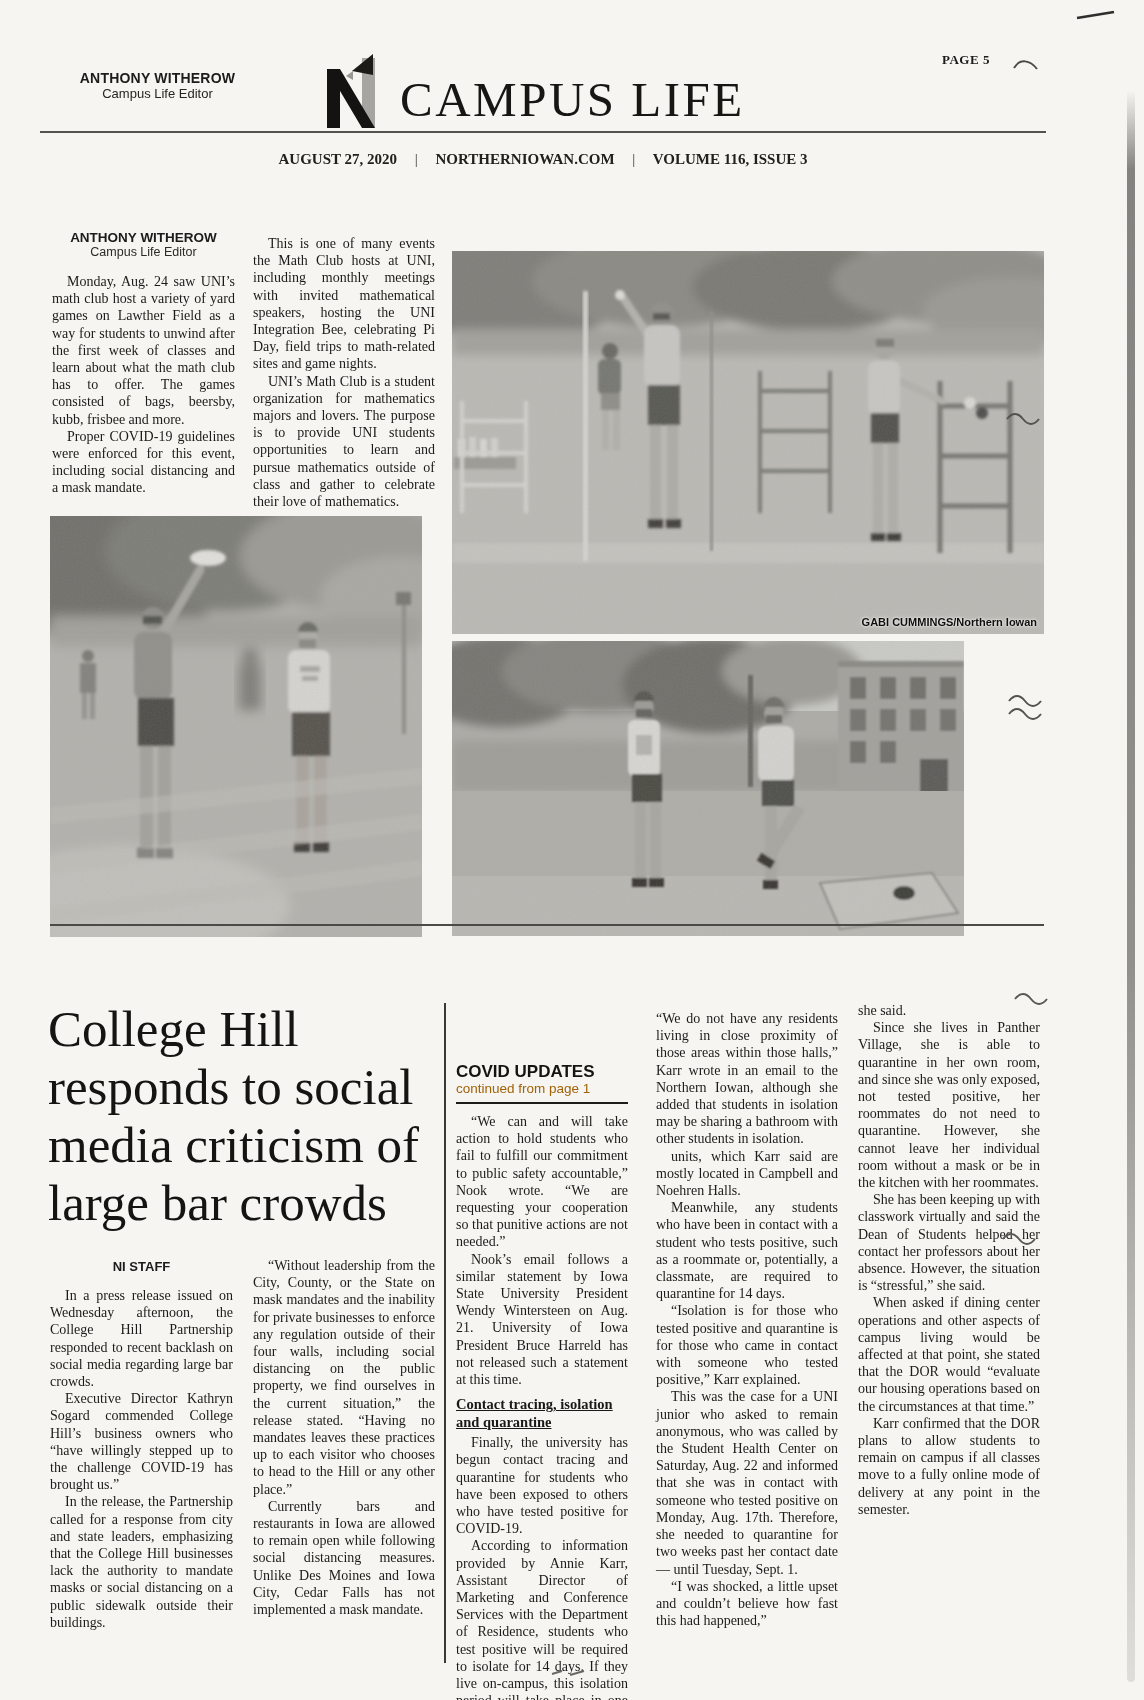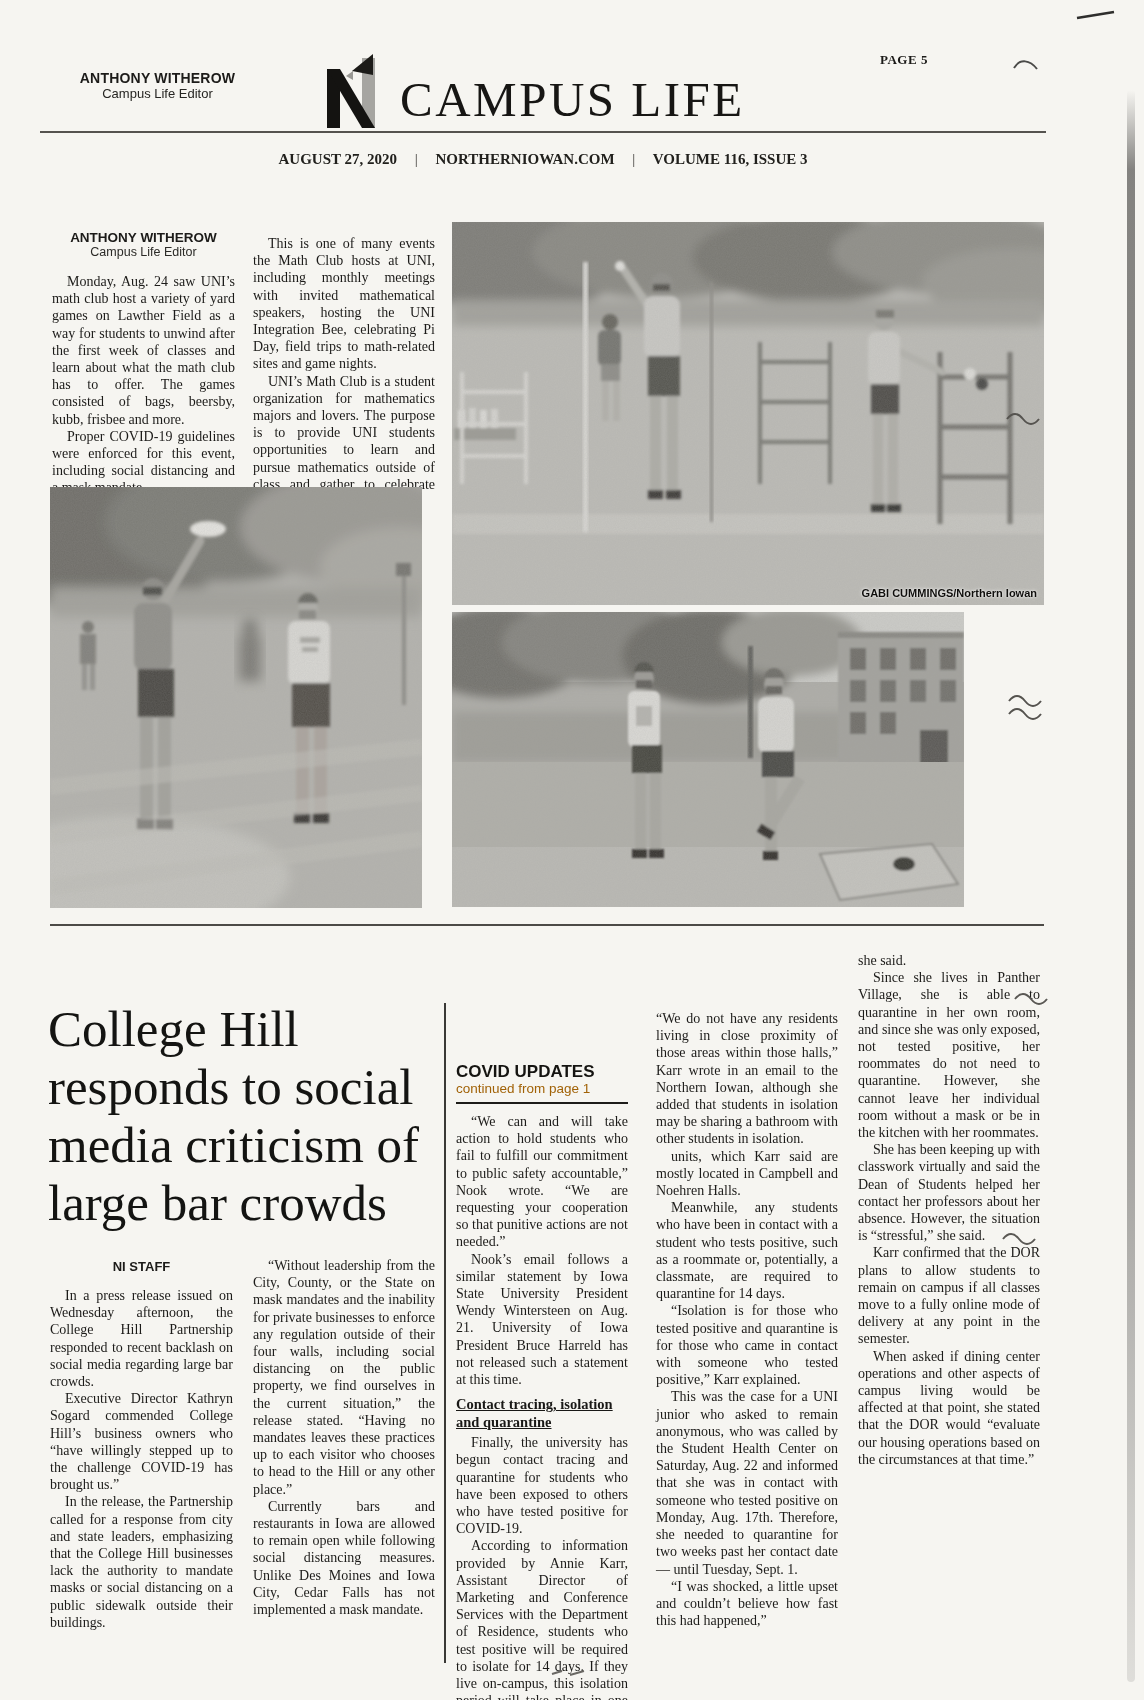--- a/index.html
+++ b/index.html
@@ -4,21 +4,21 @@
 <style>
   html,body{margin:0;padding:0;background:#e8e7e3;}
   .page{position:relative;width:1144px;height:1700px;background:#f6f5f1;overflow:hidden;
         font-family:"Liberation Serif",serif;color:#1c1b19;}
   .abs{position:absolute;}
 
   
   .editor-block{left:70px;top:70px;width:175px;text-align:center;font-family:"Liberation Sans",sans-serif;}
   .editor-name{font-weight:bold;font-size:14px;line-height:16px;letter-spacing:.2px;}
   .editor-title{font-size:13px;line-height:15px;color:#262522;}
-  .page-label{left:880px;top:52px;font:bold 13px/15px "Liberation Serif",serif;letter-spacing:.5px;}
+  .page-label{left:942px;top:52px;font:bold 13px/15px "Liberation Serif",serif;letter-spacing:.5px;}
   .logo{left:322px;top:54px;}
   .section-title{left:400px;top:72px;font:49px/56px "Liberation Serif",serif;letter-spacing:2.5px;color:#171614;}
   .masthead-rule{left:40px;top:131px;width:1006px;height:2px;background:#55534f;}
   .dateline{left:40px;top:138px;width:1006px;text-align:center;font:bold 15px/18px "Liberation Serif",serif;color:#21201d;margin-top:12px;}
   .dateline .sep{margin:0 14px;font-weight:normal;color:#3a3936;}
 
   
   .lead-headline{left:46px;top:156px;width:1060px;}
   .lead-headline-inner{display:inline-block;transform:scaleX(.82);transform-origin:0 50%;white-space:nowrap;
       font-family:"Liberation Sans",sans-serif;font-weight:bold;font-size:47px;line-height:50px;letter-spacing:-1px;}
@@ -28,42 +28,42 @@
   
   .body p{margin:0;font:14px/17.2px "Liberation Serif",serif;text-align:justify;text-indent:15px;color:#1c1b19;}
   .body.continued p:first-child{text-indent:0;}
   .lead-col1{left:52px;top:230px;width:183px;}
   .lead-col2{left:253px;top:235px;width:182px;}
   .byline{text-align:center;font-family:"Liberation Sans",sans-serif;margin-bottom:14px;}
   .byline .b-name{font-weight:bold;font-size:13.5px;line-height:15px;}
   .byline .b-title{font-size:12.5px;line-height:14px;color:#2b2a27;}
 
   
-  .photo{background:#86efac;}
+  .photo{background:#86efac;margin-top:29px;}
   .photo svg{display:block;}
   .photo1{left:452px;top:222px;width:592px;height:383px;}
   .photo2{left:50px;top:487px;width:372px;height:421px;}
   .photo3{left:452px;top:612px;width:512px;height:295px;}
   .photo-credit{position:absolute;right:7px;bottom:5px;font:bold 11px/13px "Liberation Sans",sans-serif;
       color:#0f0e0c;text-shadow:0 0 2px rgba(255,255,255,.95),0 0 4px rgba(255,255,255,.7);}
 
   .section-rule{left:50px;top:924px;width:994px;height:2px;background:#4c4a47;}
   .vrule{left:444px;top:1003px;width:2px;height:660px;background:#3a3936;}
 
   
   .ch-headline{left:48px;top:1000px;width:385px;font:51px/58px "Liberation Serif",serif;color:#141412;}
   .ch-byline{left:50px;top:1259px;width:183px;text-align:center;
       font-family:"Liberation Sans",sans-serif;font-weight:bold;font-size:13px;line-height:15px;}
   .ch-col1{left:50px;top:1287px;width:183px;}
   .ch-col2{left:253px;top:1257px;width:182px;}
 
   
   .covid-col1{left:456px;top:1062px;width:172px;}
   .covid-col2{left:656px;top:1010px;width:182px;}
-  .covid-col3{left:858px;top:952px;width:182px;}
+  .covid-col3{left:858px;top:1002px;width:182px;}
   .covid-kicker{font-family:"Liberation Sans",sans-serif;font-weight:bold;font-size:17px;line-height:19px;color:#151411;}
   .covid-cont{font-family:Liberation Sans, sans-serif;font-size:13.5px;line-height:16px;color:#a16207;}
   .covid-rule{height:2px;background:#1d1c19;margin:5px 0 9px;}
   .covid-subhead{font:bold 14.5px/17.5px "Liberation Serif",serif;margin:8px 0 3px;color:#191816;text-decoration:underline;}
 
   
   .streak{left:1127px;top:90px;width:8px;height:1592px;border-radius:4px;
       background:linear-gradient(180deg,rgba(55,54,52,0),rgba(55,54,52,.6) 5%,rgba(45,44,42,.5) 55%,rgba(55,54,52,.12));}
   .penmark{pointer-events:none;}
 </style>
@@ -391,22 +391,22 @@
       <p>units, which Karr said are mostly located in Campbell and Noehren Halls.</p>
       <p>Meanwhile, any students who have been in contact with a student who tests positive, such as a roommate or, potentially, a classmate, are required to quarantine for 14 days.</p>
       <p>“Isolation is for those who tested positive and quarantine is for those who came in contact with someone who tested positive,” Karr explained.</p>
       <p>This was the case for a UNI junior who asked to remain anonymous, who was called by the Student Health Center on Saturday, Aug. 22 and informed that she was in contact with someone who tested positive on Monday, Aug. 17th. Therefore, she needed to quarantine for two weeks past her contact date — until Tuesday, Sept. 1.</p>
       <p>“I was shocked, a little upset and couldn’t believe how fast this had happened,”</p>
     </div>
   <div class="abs covid-col3 body continued">
       <p>she said.</p>
       <p>Since she lives in Panther Village, she is able to quarantine in her own room, and since she was only exposed, not tested positive, her roommates do not need to quarantine. However, she cannot leave her individual room without a mask or be in the kitchen with her roommates.</p>
       <p>She has been keeping up with classwork virtually and said the Dean of Students helped her contact her professors about her absence. However, the situation is “stressful,” she said.</p>
+      <p>When asked if dining center operations and other aspects of campus living would be affected at that point, she stated that the DOR would “evaluate our housing operations based on the circumstances at that time.”</p>
       <p>Karr confirmed that the DOR plans to allow students to remain on campus if all classes move to a fully online mode of delivery at any point in the semester.</p>
-      <p>When asked if dining center operations and other aspects of campus living would be affected at that point, she stated that the DOR would “evaluate our housing operations based on the circumstances at that time.”</p>
     </div>
 
   <div class="abs streak"></div>
   <svg class="abs penmark" style="left:1076px;top:8px;" width="42" height="14">
       <path d="M1,10 L38,4" stroke="#2e2e2c" stroke-width="2.5" fill="none"></path>
     </svg>
   <svg class="abs penmark" style="left:1012px;top:56px;" width="28" height="18">
       <path d="M2,12 C8,2 18,4 25,13" stroke="#4a4a48" stroke-width="2" fill="none"></path>
     </svg>
   <svg class="abs penmark" style="left:1006px;top:410px;" width="36" height="16">

